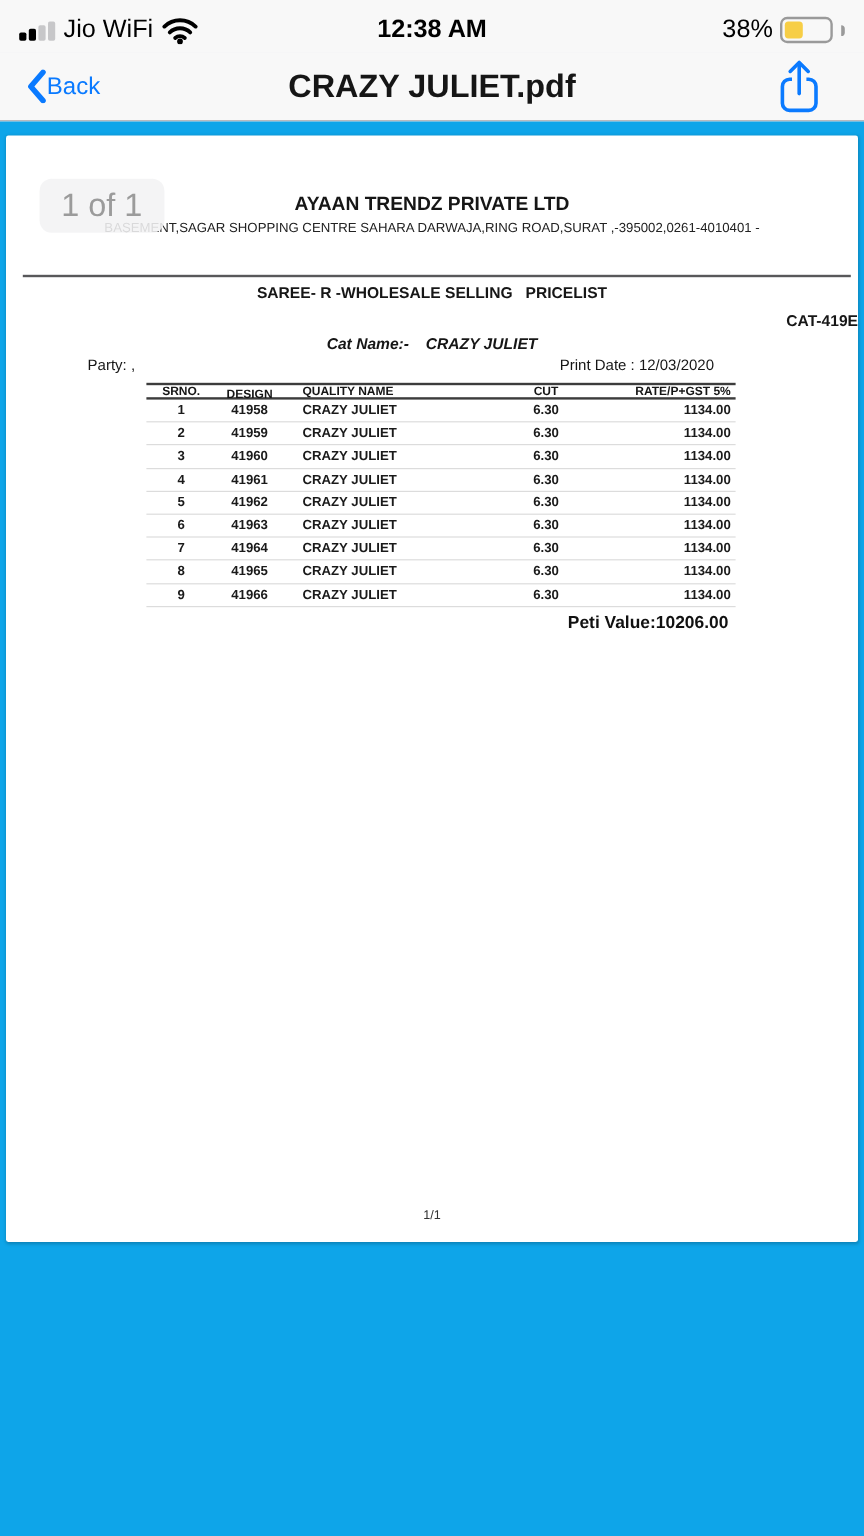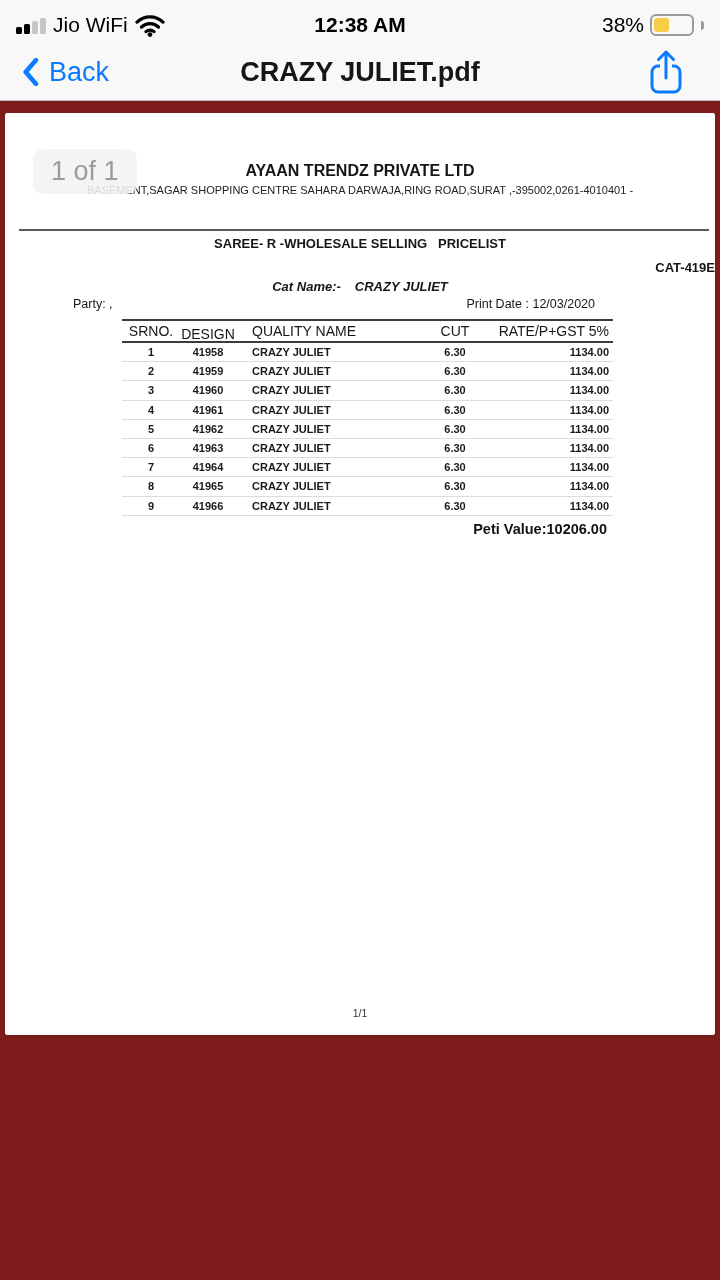--- a/index.html
+++ b/index.html
@@ -18,41 +18,41 @@
   .carrier { font-size:21px; color:#000; }
   .sb-time { position:absolute; left:0; right:0; text-align:center; font-size:21px; font-weight:700; color:#000; }
   .sb-right { margin-left:auto; display:flex; align-items:center; gap:6px; }
   .batt-pct { font-size:21px; color:#000; }
   .battery { position:relative; width:44px; height:22px; border:2px solid rgba(0,0,0,.38); border-radius:6px; }
   .battery .fill { position:absolute; left:2px; top:2px; width:15px; height:14px; border-radius:3px; }
   .batt-cap { width:3px; height:9px; background:rgba(0,0,0,.38); border-radius:0 3px 3px 0; margin-left:1px; }
 
   
   .nav-bar { height:57px; background:#f8f8f8; border-bottom:1px solid #b9b9bd; display:flex; align-items:center; position:relative; padding:0 22px; }
-  .back-btn { display:flex; align-items:center; gap:10px; color:#0a7aff; font-size:27px; z-index:2; cursor:pointer; }
+  .back-btn { display:flex; align-items:center; gap:0; color:#0a7aff; font-size:20px; z-index:2; cursor:pointer; }
   .nav-title { position:absolute; left:0; right:0; text-align:center; font-size:27px; font-weight:700; color:#161616; }
   .share-btn { margin-left:auto; z-index:2; margin-right:12px; cursor:pointer; display:flex; }
 
   
-  .content { height:1179px; background:#7f1d1d; overflow:hidden; }
+  .content { height:1179px; background:#0ea5e9; overflow:hidden; }
   .pdf-page { position:relative; width:710px; height:922px; margin:12px auto 0 auto; background:#ffffff; border-radius:2px; box-shadow:0 1px 3px rgba(0,0,0,.22); }
 
   .page-badge { position:absolute; left:28px; top:36px; background:rgba(243,243,244,.88); color:#9b9b9b; font-size:27px; padding:7px 18px; border-radius:10px; z-index:5; }
 
   .company { text-align:center; padding-top:48px; font-size:16px; font-weight:700; line-height:19px; color:#161616; }
   .address { text-align:center; font-size:11px; line-height:13px; margin-top:4px; color:#222; }
   .rule { border-top:2px solid #58585a; margin:32px 6px 0 14px; }
   .doc-title { text-align:center; font-size:13px; font-weight:700; margin-top:5px; white-space:pre; color:#161616; }
   .catalog { text-align:right; font-size:13px; font-weight:700; margin-top:9px; color:#161616; }
   .cat-name { text-align:center; font-size:13px; font-weight:700; font-style:italic; margin-top:4px; color:#161616; }
   .cat-name .val { margin-left:14px; }
   .party-row { display:flex; justify-content:space-between; padding:0 120px 0 68px; margin-top:3px; font-size:12.5px; color:#161616; }
 
   .price-table { width:491px; margin:8px 0 0 117px; }
-  .t-head { display:grid; grid-template-columns:58px 56px 186px 66px 1fr; border-top:2px solid #3c3c3c; border-bottom:2.5px solid #3c3c3c; height:24px; align-items:center; font-size:14px; font-weight:400; color:#161616; }
+  .t-head { display:grid; grid-template-columns:58px 56px 186px 66px 1fr; border-top:2px solid #3c3c3c; border-bottom:2.5px solid #3c3c3c; height:14px; align-items:center; font-size:10px; font-weight:700; color:#161616; }
   .t-head .c-srno, .t-head .c-cut { text-align:center; }
   .t-head .c-design { text-align:center; position:relative; top:3px; }
   .t-head .c-quality { padding-left:16px; }
   .t-head .c-rate { text-align:right; padding-right:4px; }
   .t-row { display:grid; grid-template-columns:58px 56px 186px 66px 1fr; height:19.2px; align-items:center; border-bottom:1px solid #dcdcdc; font-size:11px; font-weight:700; color:#1a1a1a; }
   .t-row .c-srno, .t-row .c-cut { text-align:center; }
   .t-row .c-design { text-align:center; }
   .t-row .c-quality { padding-left:16px; }
   .t-row .c-rate { text-align:right; padding-right:4px; }
   .t-total { display:flex; justify-content:flex-end; align-items:center; margin-top:5px; padding-right:6px; font-size:14.5px; font-weight:700; color:#111; }

